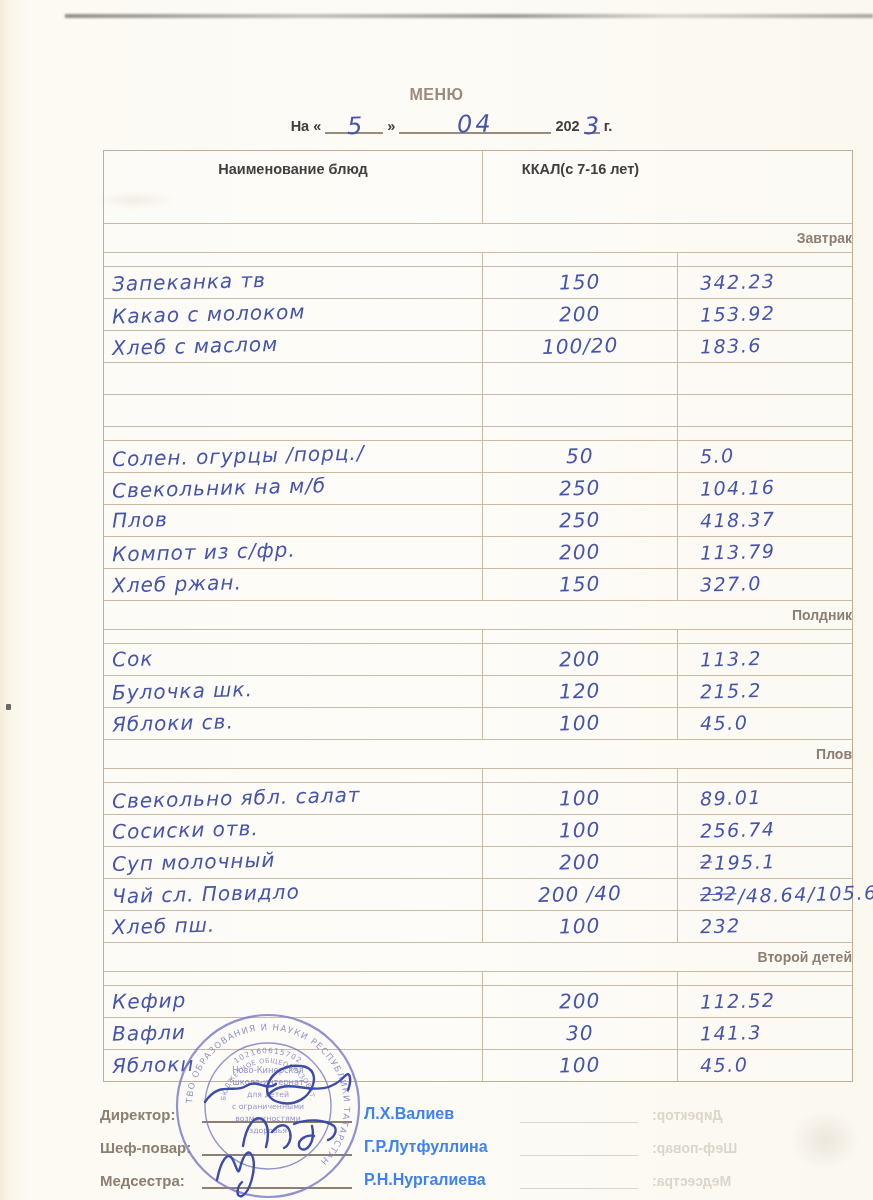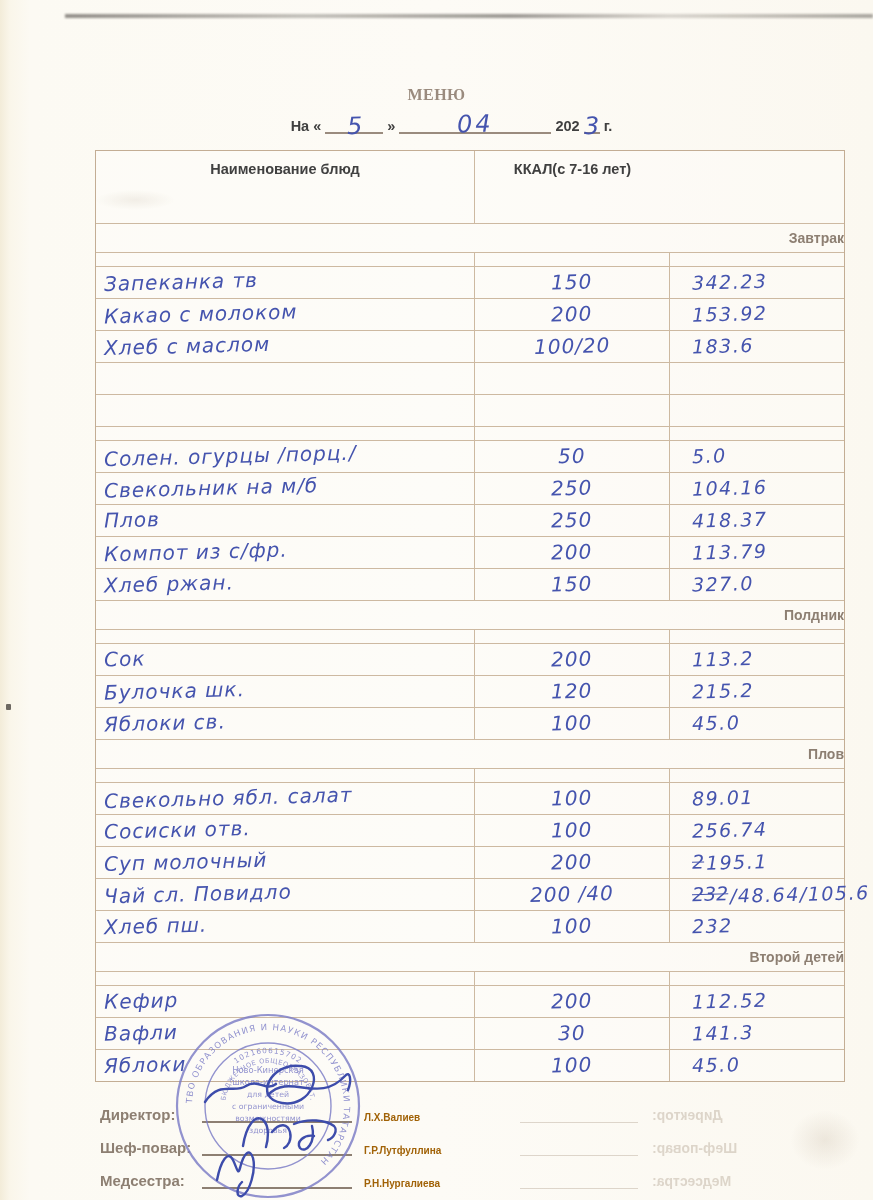--- a/index.html
+++ b/index.html
@@ -7,31 +7,31 @@
     width:873px;height:1200px;position:relative;overflow:hidden;
     background:linear-gradient(90deg,#f3ecd9 0px,#faf6ea 10px,#fcfaf3 30px,#fdfbf6 50%,#fbf8f0 100%);
     font-family:"Liberation Sans",sans-serif;
   }
   .scan-topline{position:absolute;top:14px;left:65px;right:0;height:4px;
     background:linear-gradient(90deg,rgba(60,55,50,.55),rgba(90,85,78,.35) 30%,rgba(60,55,50,.5) 55%,rgba(120,110,100,.25) 75%,rgba(70,65,60,.45));
     filter:blur(1px);}
   .speck{position:absolute;left:6px;top:704px;width:5px;height:6px;background:#4a4540;border-radius:1px;opacity:.8;}
 
   .print{color:#404040;font-weight:bold;}
-  .title-wrap{position:absolute;top:86px;left:0;right:0;text-align:center;font-family:Liberation Serif, serif;}
+  .title-wrap{position:absolute;top:86px;left:0;right:0;text-align:center;}
   .page-title{font-size:16px;letter-spacing:.5px;color:#9a8b7e;font-weight:bold;}
   .date-line{position:absolute;top:114px;left:0;right:0;text-align:center;padding-left:30px;font-size:14.5px;white-space:nowrap;}
   .ul{display:inline-block;border-bottom:2px solid #9a8b7e;text-align:center;vertical-align:baseline;line-height:10px;}
   .ul-day{width:58px;} .ul-month{width:152px;} .ul-year{width:16px;}
   .hand{color:#4554ae;font-family:"DejaVu Sans",sans-serif;font-style:italic;display:inline-block;transform:rotate(-1.5deg);}
   .date-digit{font-size:24px;line-height:18px;position:relative;top:3px;}
   .ul-month .date-digit{top:1px;letter-spacing:3px;}
 
   
-  .menu-table{position:absolute;left:95px;top:150px;width:748px;border:1px solid #c3ad94;background:rgba(255,255,255,.25);}
+  .menu-table{position:absolute;left:103px;top:150px;width:748px;border:1px solid #c3ad94;background:rgba(255,255,255,.25);}
   .t-row{display:grid;grid-template-columns:379px 195px 174px;border-bottom:1px solid #cdb9a1;}
   .t-row:last-child{border-bottom:none;}
   .cell{border-right:1px solid #cdb9a1;position:relative;overflow:visible;}
   .cell.c3{border-right:none;}
   .t-row.header{height:72px;}
   .t-row.header .cell{padding-top:10px;text-align:center;font-size:14.5px;}
   .hdr-weight div{margin-bottom:14px;}
   .t-row.band{display:block;height:28px;text-align:right;}
   .band-label{font-size:14px;color:#8d7f72;font-weight:bold;line-height:28px;}
   .t-row.spacer{height:13px;}
@@ -42,21 +42,21 @@
   .c2{text-align:center;}
   .kval{font-size:19px;line-height:30px;padding-left:22px;letter-spacing:1.5px;}
   .struck{text-decoration:line-through;padding-left:22px;font-size:19px;line-height:30px;}
   .struck + .kval{padding-left:2px;}
 
   
   .sign-block{position:absolute;left:100px;top:1090px;}
   .sign-row{display:grid;grid-template-columns:102px 150px auto;align-items:end;height:33px;}
   .sign-label{font-size:15px;font-weight:bold;color:#8d7f72;}
   .sign-line{border-bottom:2px solid #8d7f72;height:18px;}
-  .sign-name{font-size:10px;font-weight:bold;color:#a16207;padding-left:12px;padding-bottom:0px;}
+  .sign-name{font-size:16px;font-weight:bold;color:#3b82f6;padding-left:12px;padding-bottom:0px;}
 
   
   .bleed{position:absolute;left:520px;top:1090px;opacity:.35;}
   .bleed-row{height:33px;display:flex;align-items:end;}
   .bleed-line{width:118px;border-bottom:1.5px solid #a5937f;height:16px;margin-right:14px;}
   .bleed-label{transform:scaleX(-1);font-size:14px;font-weight:bold;color:#a5937f;}
   .smudge{position:absolute;background:radial-gradient(ellipse,rgba(170,150,125,.18),transparent 70%);}
 
   svg text{font-family:"DejaVu Sans",sans-serif;}
 </style>

